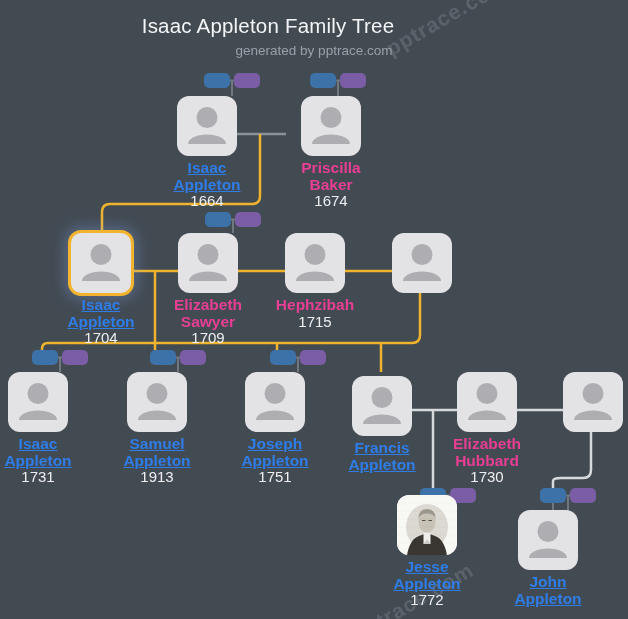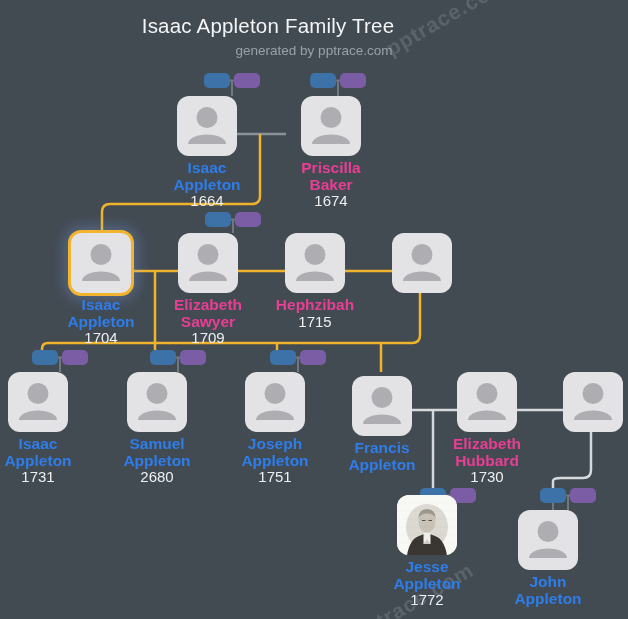--- a/index.html
+++ b/index.html
@@ -33,21 +33,21 @@
     left:-3px;top:-3px;border:3px solid #f2b42e;border-radius:13px;
     box-shadow:0 0 14px 4px rgba(140,180,255,0.28);
   }
   .portrait-box{display:none;}
   .person.portrait .portrait-box{display:block;}
   .label{
     position:absolute;top:64px;left:-35px;width:130px;text-align:center;
     font-size:15.5px;font-weight:700;line-height:16.5px;
   }
   .label .nm{white-space:nowrap;}
-  .label.male .nm{color:#2e7de8;}
+  .label.male .nm{color:#2e7de8;text-decoration:underline;}
   .label.female .nm{color:#e83e93;}
   .label .yr{color:#edeff1;font-weight:400;font-size:15px;}
 </style>
 </head>
 <body>
 
 <div id="canvas">
 
   <div class="wm wm-top">pptrace.com</div>
   <div class="wm wm-bottom">pptrace.com</div>
@@ -203,21 +203,21 @@
       <div class="avatar">
         <svg class="silhouette-box" width="60" height="60" viewBox="0 0 60 60">
           <circle cx="30" cy="21.5" r="10.5" fill="#aeaeb2"></circle>
           <path d="M11,48 A19,9.5 0 0 1 49,48 Z" fill="#aeaeb2"></path>
         </svg>
         
       </div>
       <div class="label male">
           <div class="nm">Samuel</div>
           <div class="nm">Appleton</div>
-          <div class="yr">2680</div>
+          <div class="yr">1913</div>
         </div>
     </div>
       <div class="person" style="left: 245px; top: 372px;">
       <div class="avatar">
         <svg class="silhouette-box" width="60" height="60" viewBox="0 0 60 60">
           <circle cx="30" cy="21.5" r="10.5" fill="#aeaeb2"></circle>
           <path d="M11,48 A19,9.5 0 0 1 49,48 Z" fill="#aeaeb2"></path>
         </svg>
         
       </div>

